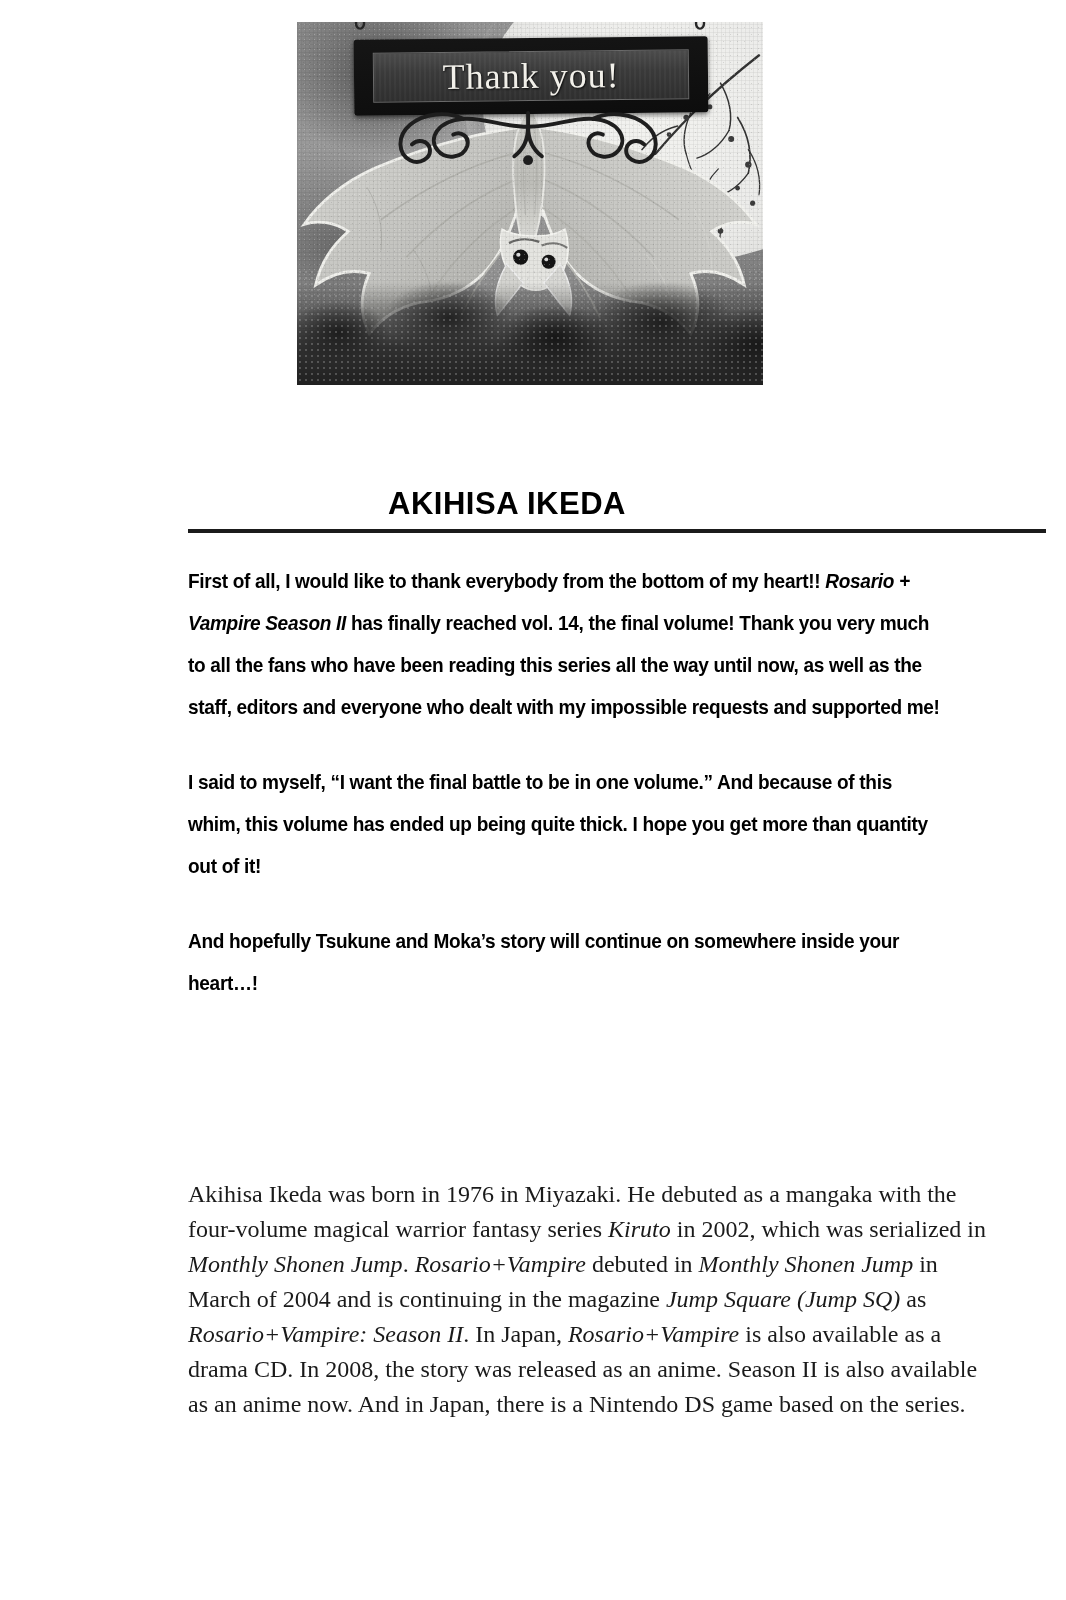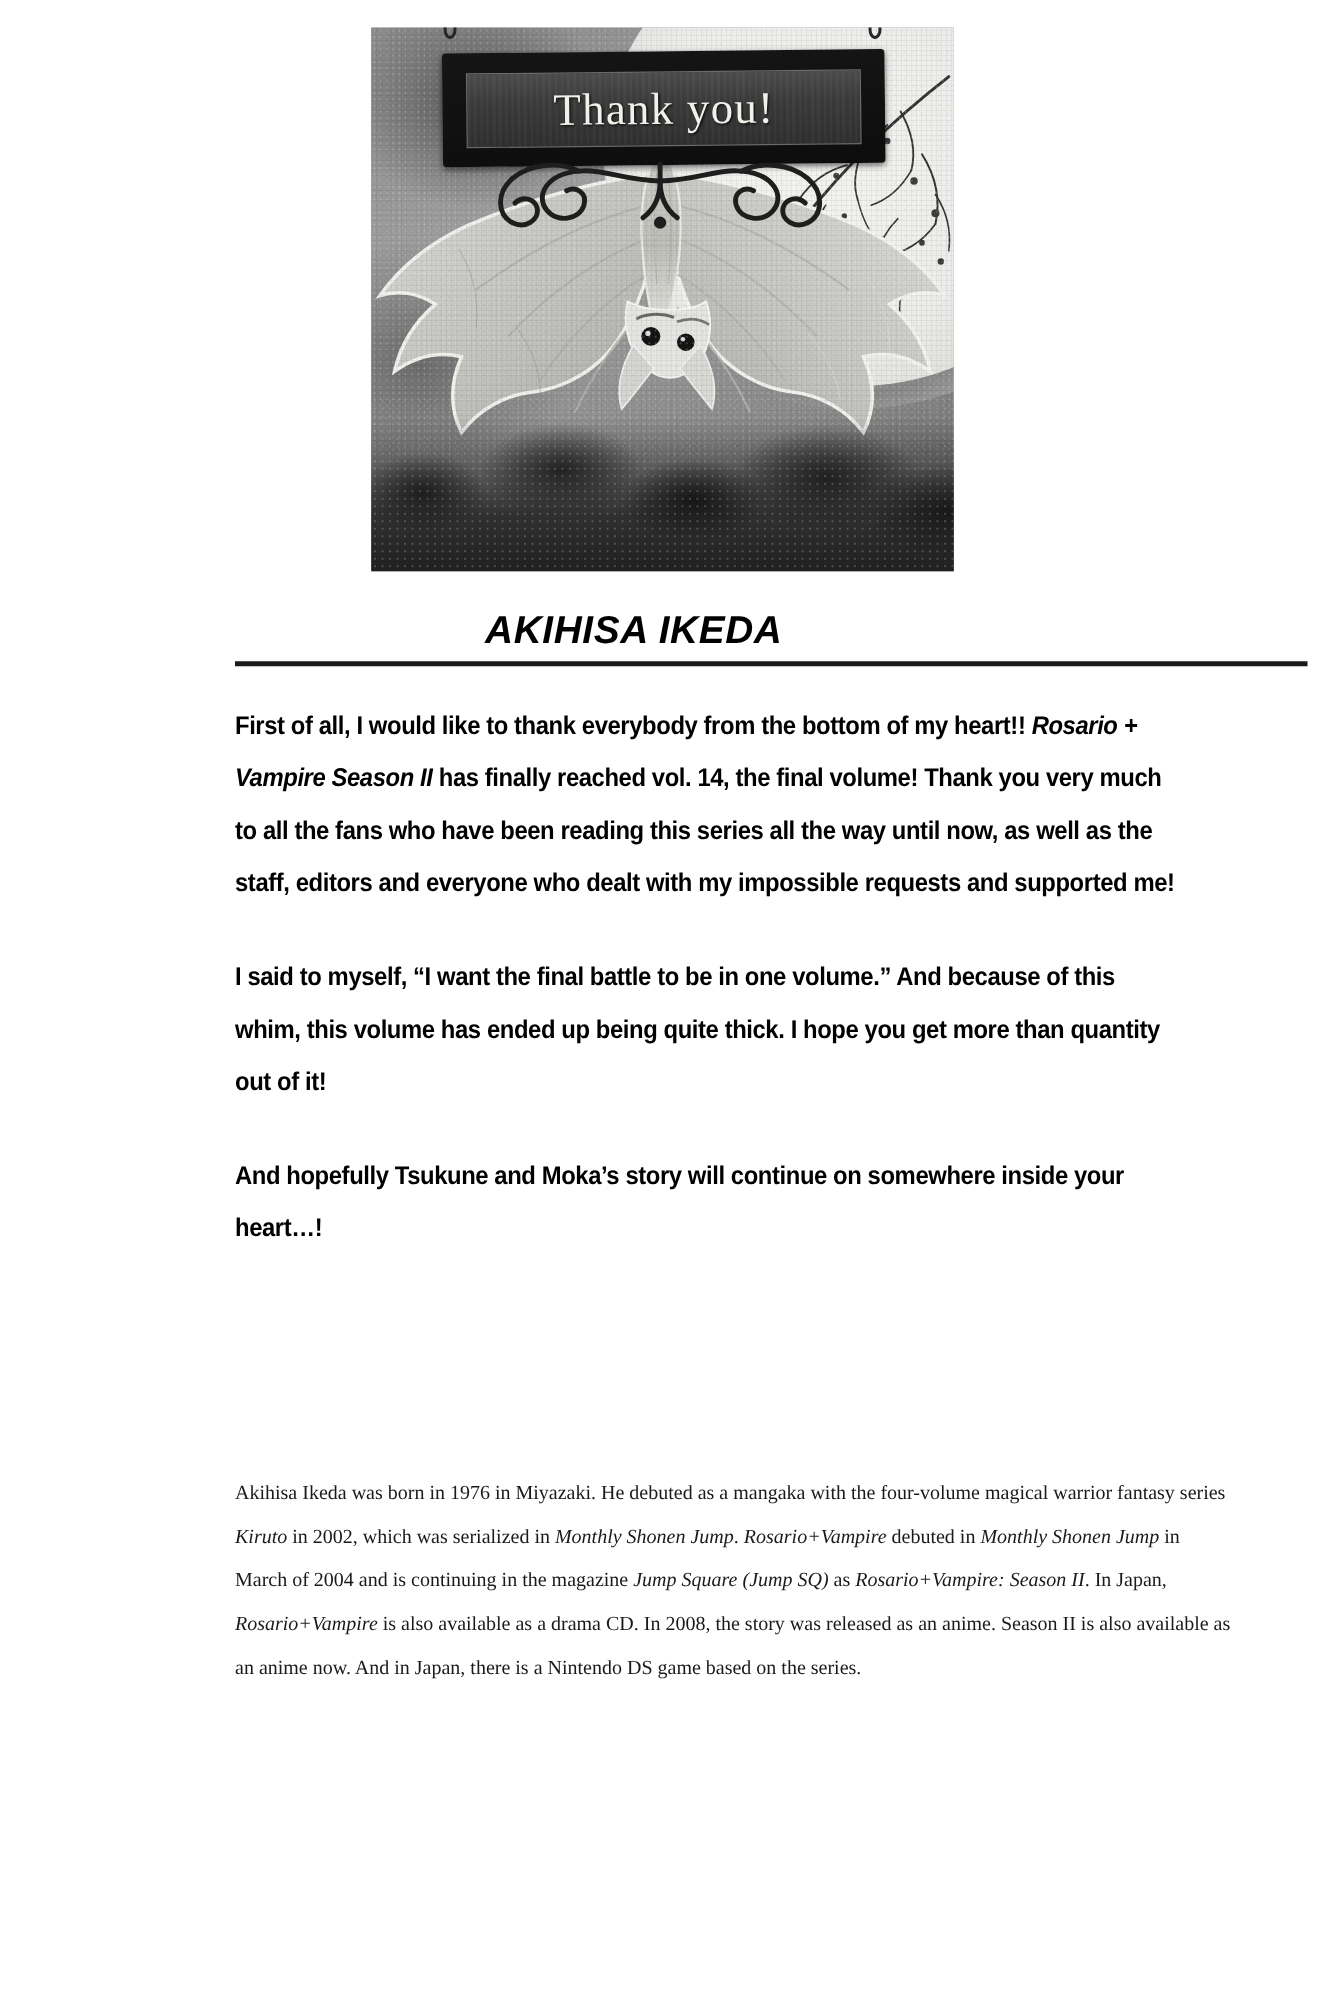--- a/index.html
+++ b/index.html
@@ -15,21 +15,21 @@
     color: #000000;
     overflow: hidden;
   }
 
   
   .photo-wrap {
     position: absolute;
     left: 297px;
     top: 22px;
     width: 466px;
-    height: 435px;
+    height: 363px;
   }
   .photo {
     position: absolute;
     inset: 0;
     overflow: hidden;
     background: #9a9a9a;
   }
   
   .bg-base {
     position: absolute;
@@ -156,21 +156,20 @@
 
   
   .author-name {
     position: absolute;
     left: 0;
     top: 486px;
     width: 1014px;
     text-align: center;
     font-family: "Liberation Sans", sans-serif;
     font-weight: bold;
-    font-style: italic;
     font-size: 31px;
     letter-spacing: 0.5px;
     color: #000;
   }
 
   
   .rule {
     position: absolute;
     left: 188px;
     top: 529px;
@@ -198,21 +197,21 @@
   .message p:last-child { margin-bottom: 0; }
   .message i { font-style: italic; }
 
   
   .bio {
     position: absolute;
     left: 188px;
     top: 1177px;
     width: 800px;
     font-family: "Liberation Serif", serif;
-    font-size: 16px;
+    font-size: 24px;
     line-height: 35px;
     color: #1a1a1a;
   }
   .bio p { margin: 0 0 33px 0; }
   .bio p:last-child { margin-bottom: 0; }
   .bio i { font-style: italic; }
 </style>
 </head>
 <body>
 

